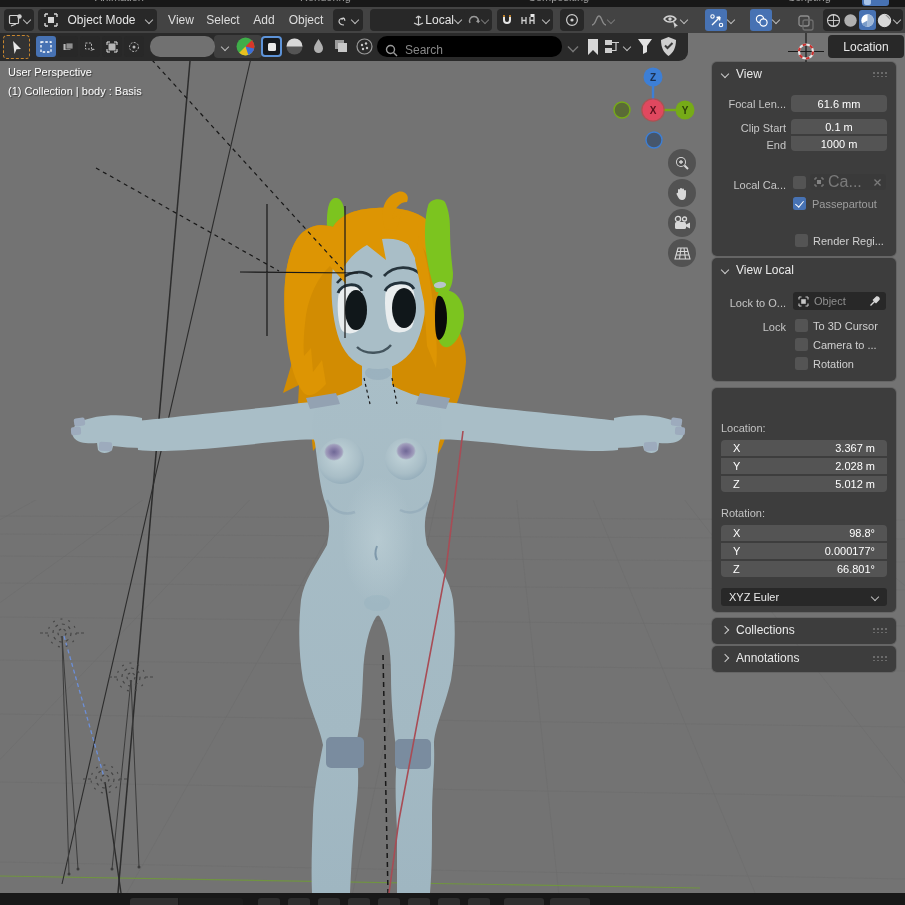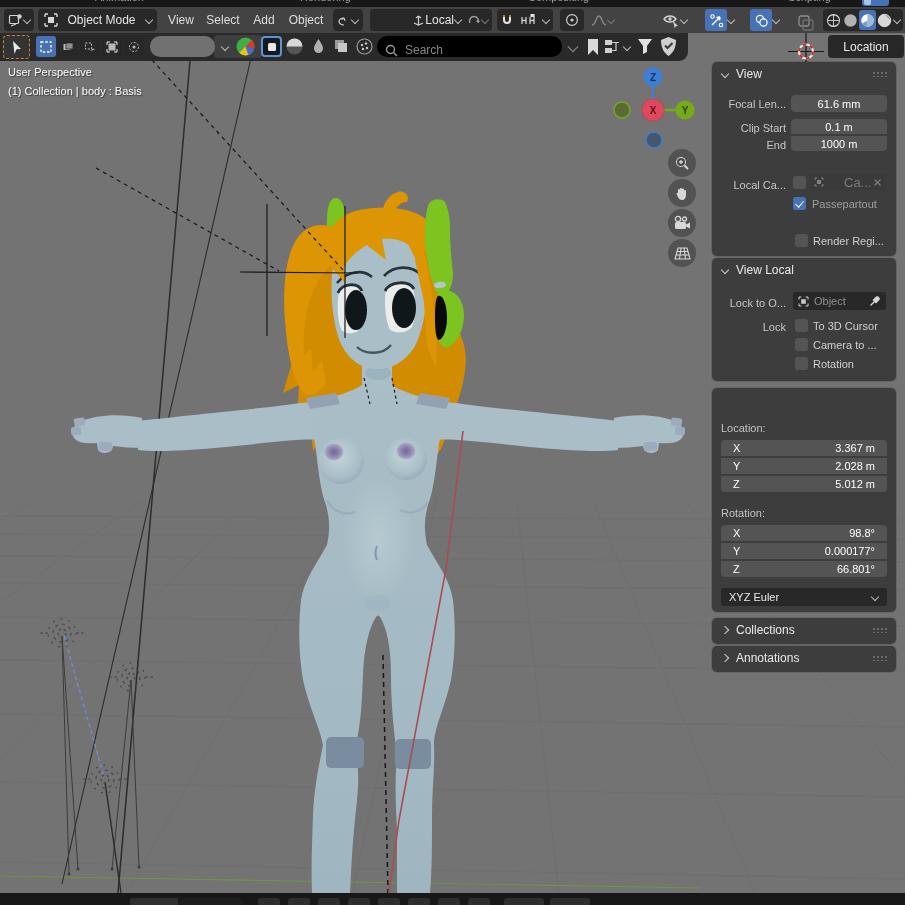--- a/index.html
+++ b/index.html
@@ -509,21 +509,21 @@
       <div class="pfield" style="left:79px;top:57px;width:96px;height:15px;border-radius:4px 4px 0 0">0.1 m</div>
       <div class="plabel" style="left:0;top:77px;width:74px">End</div>
       <div class="pfield" style="left:79px;top:74px;width:96px;height:15px;border-radius:0 0 4px 4px">1000 m</div>
       <div class="plabel" style="left:0;top:117px;width:74px">Local Ca...</div>
       <div class="cb" style="left:81px;top:114px"></div>
       <div class="abs" style="left:98px;top:112px;width:76px;height:16px;background:#3a3a3a;border-radius:3px;display:flex;align-items:center;padding:0 4px;opacity:0.75">
         <svg width="10" height="10" viewBox="0 0 10 10">
             <path d="M1 1 h2 M7 1 h2 M1 1 v2 M9 1 v2 M1 7 v2 M9 7 v2 M1 9 h2 M7 9 h2" stroke="#999" stroke-width="1"></path>
             <rect x="3" y="3" width="4" height="4" fill="#999"></rect>
           </svg>
-        <span style="color:#8f8f8f;font-size:13px;margin-left:20px;flex:1">Ca...</span>
+        <span style="color:#8f8f8f;font-size:16px;margin-left:4px;flex:1">Ca...</span>
         <svg width="9" height="9" viewBox="0 0 9 9">
             <path d="M1.5 1.5 L7.5 7.5 M7.5 1.5 L1.5 7.5" stroke="#8f8f8f" stroke-width="1.3"></path>
           </svg>
       </div>
       <div class="cb checked" style="left:81px;top:135px"></div>
       <div class="cblabel" style="left:100px;top:136px;color:#9e9e9e">Passepartout</div>
       <div class="cb" style="left:83px;top:172px"></div>
       <div class="cblabel" style="left:101px;top:173px">Render Regi...</div>
     </div>
 

